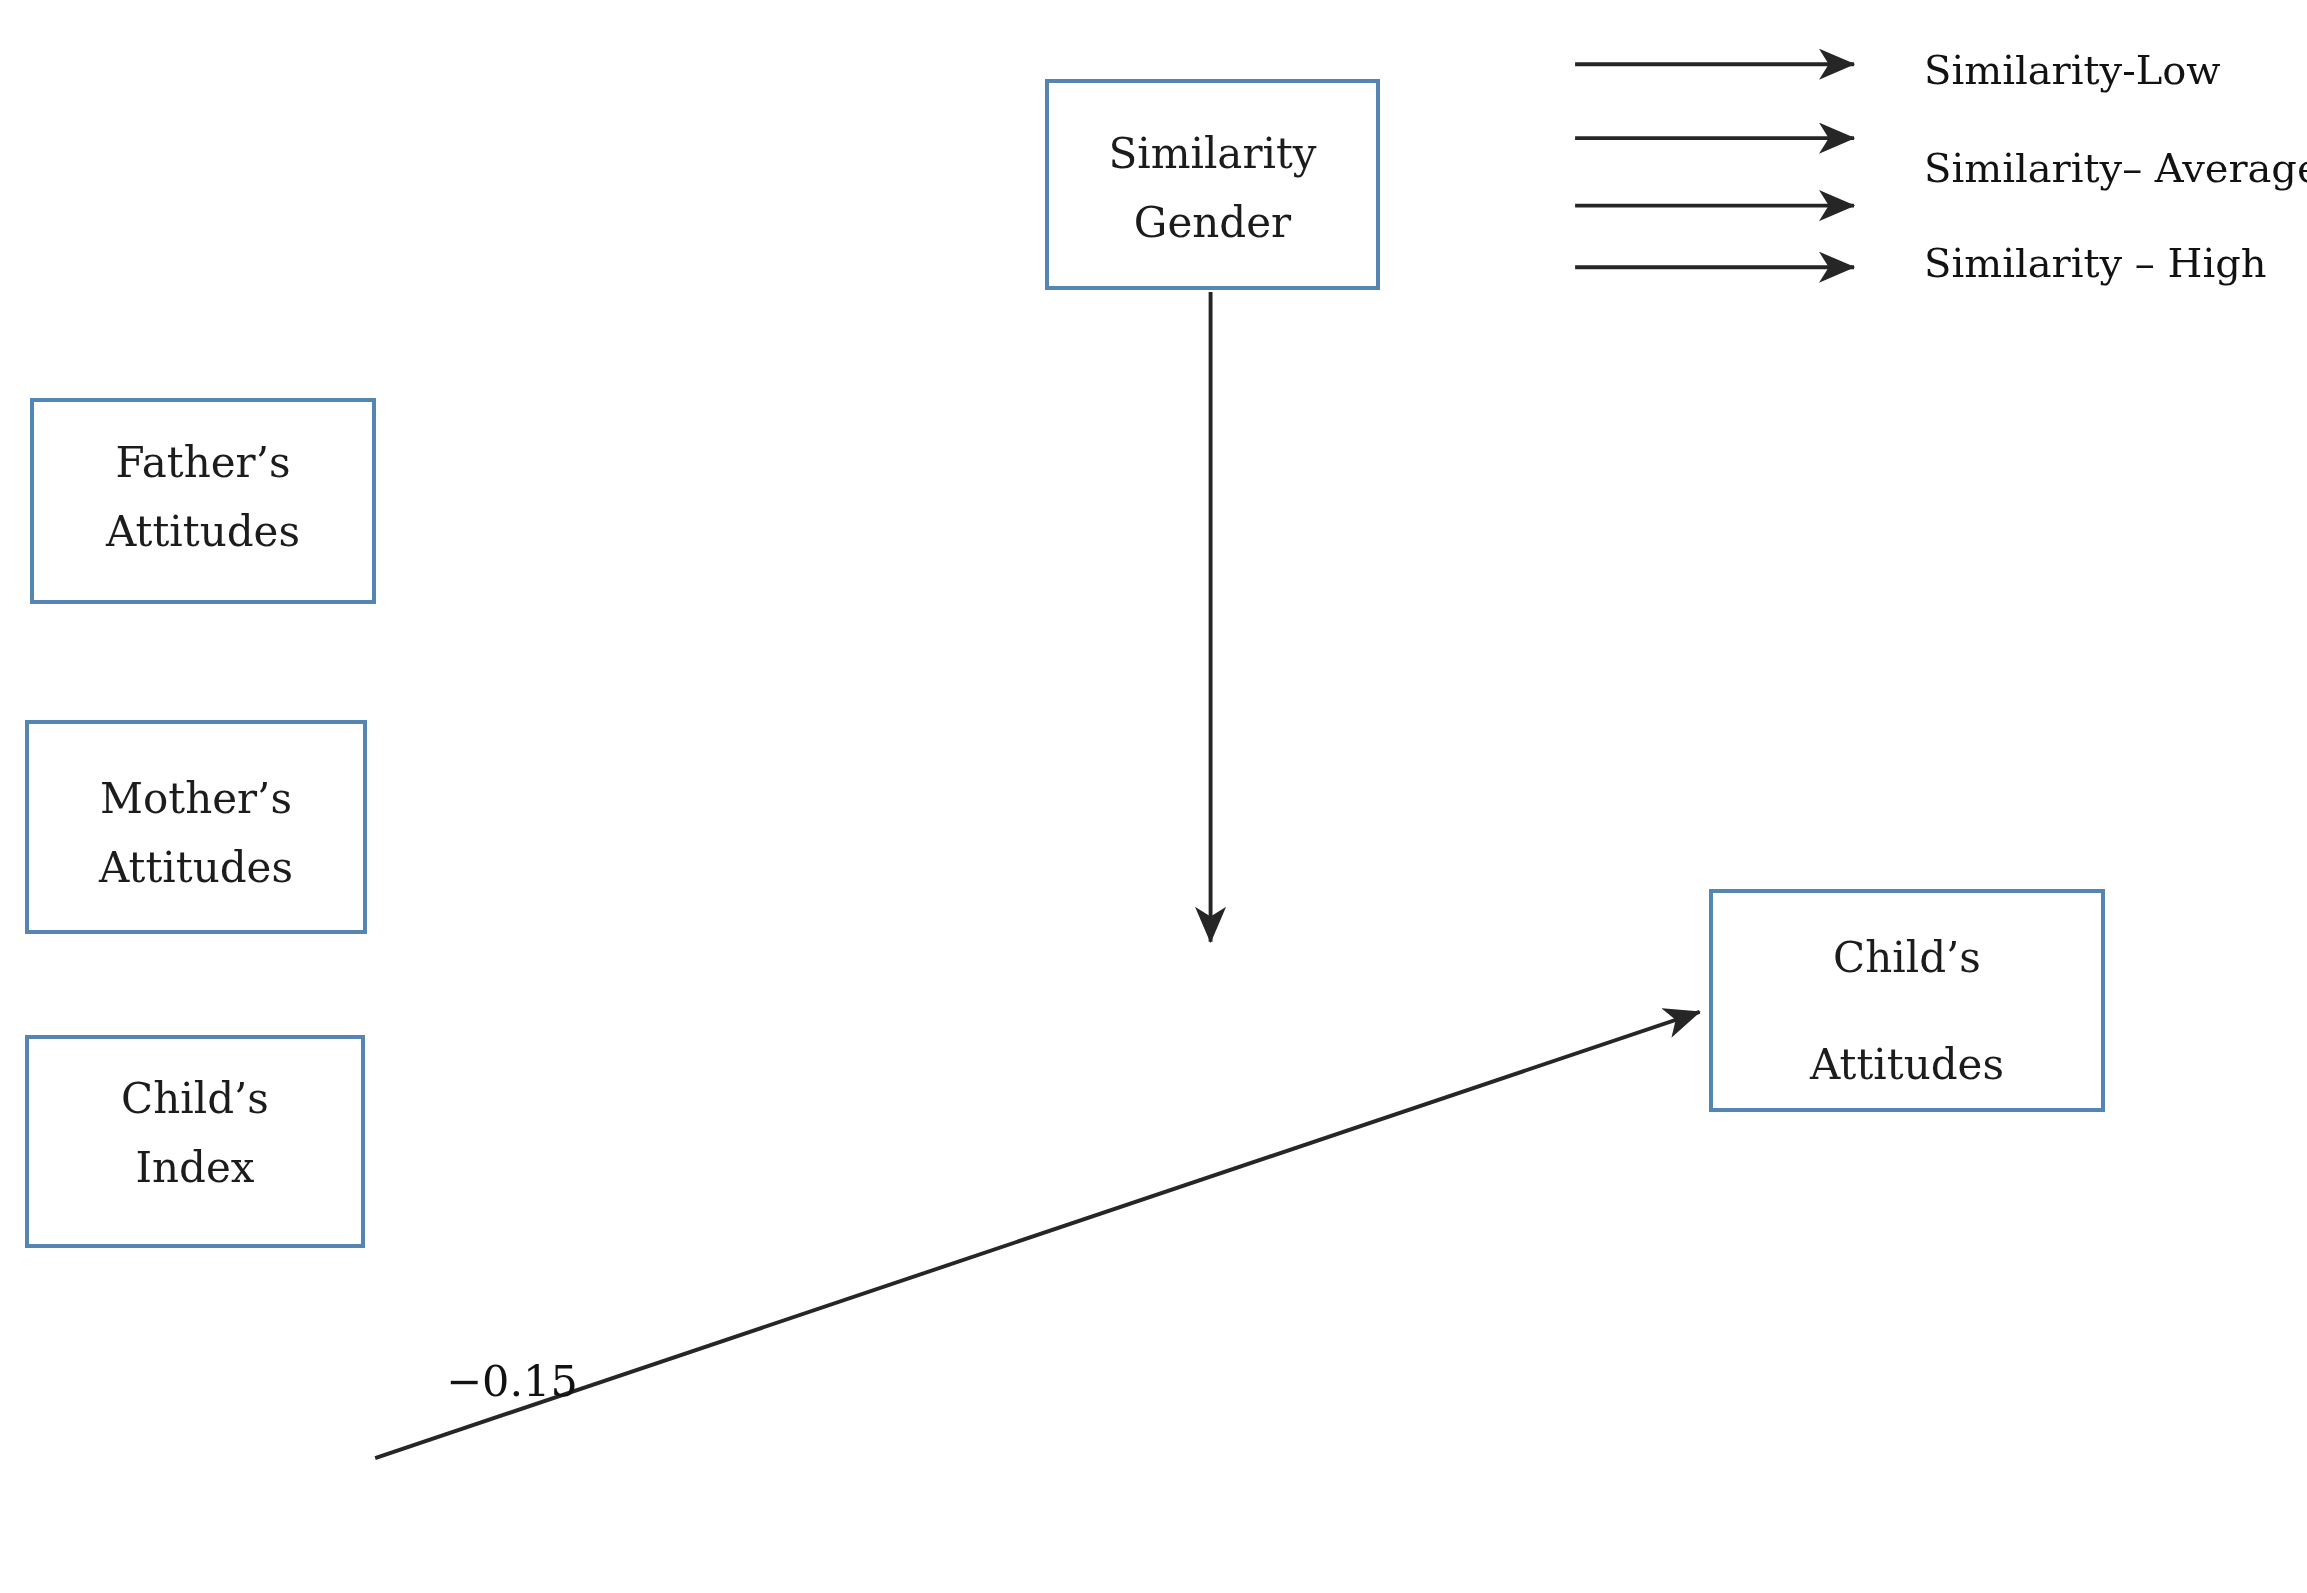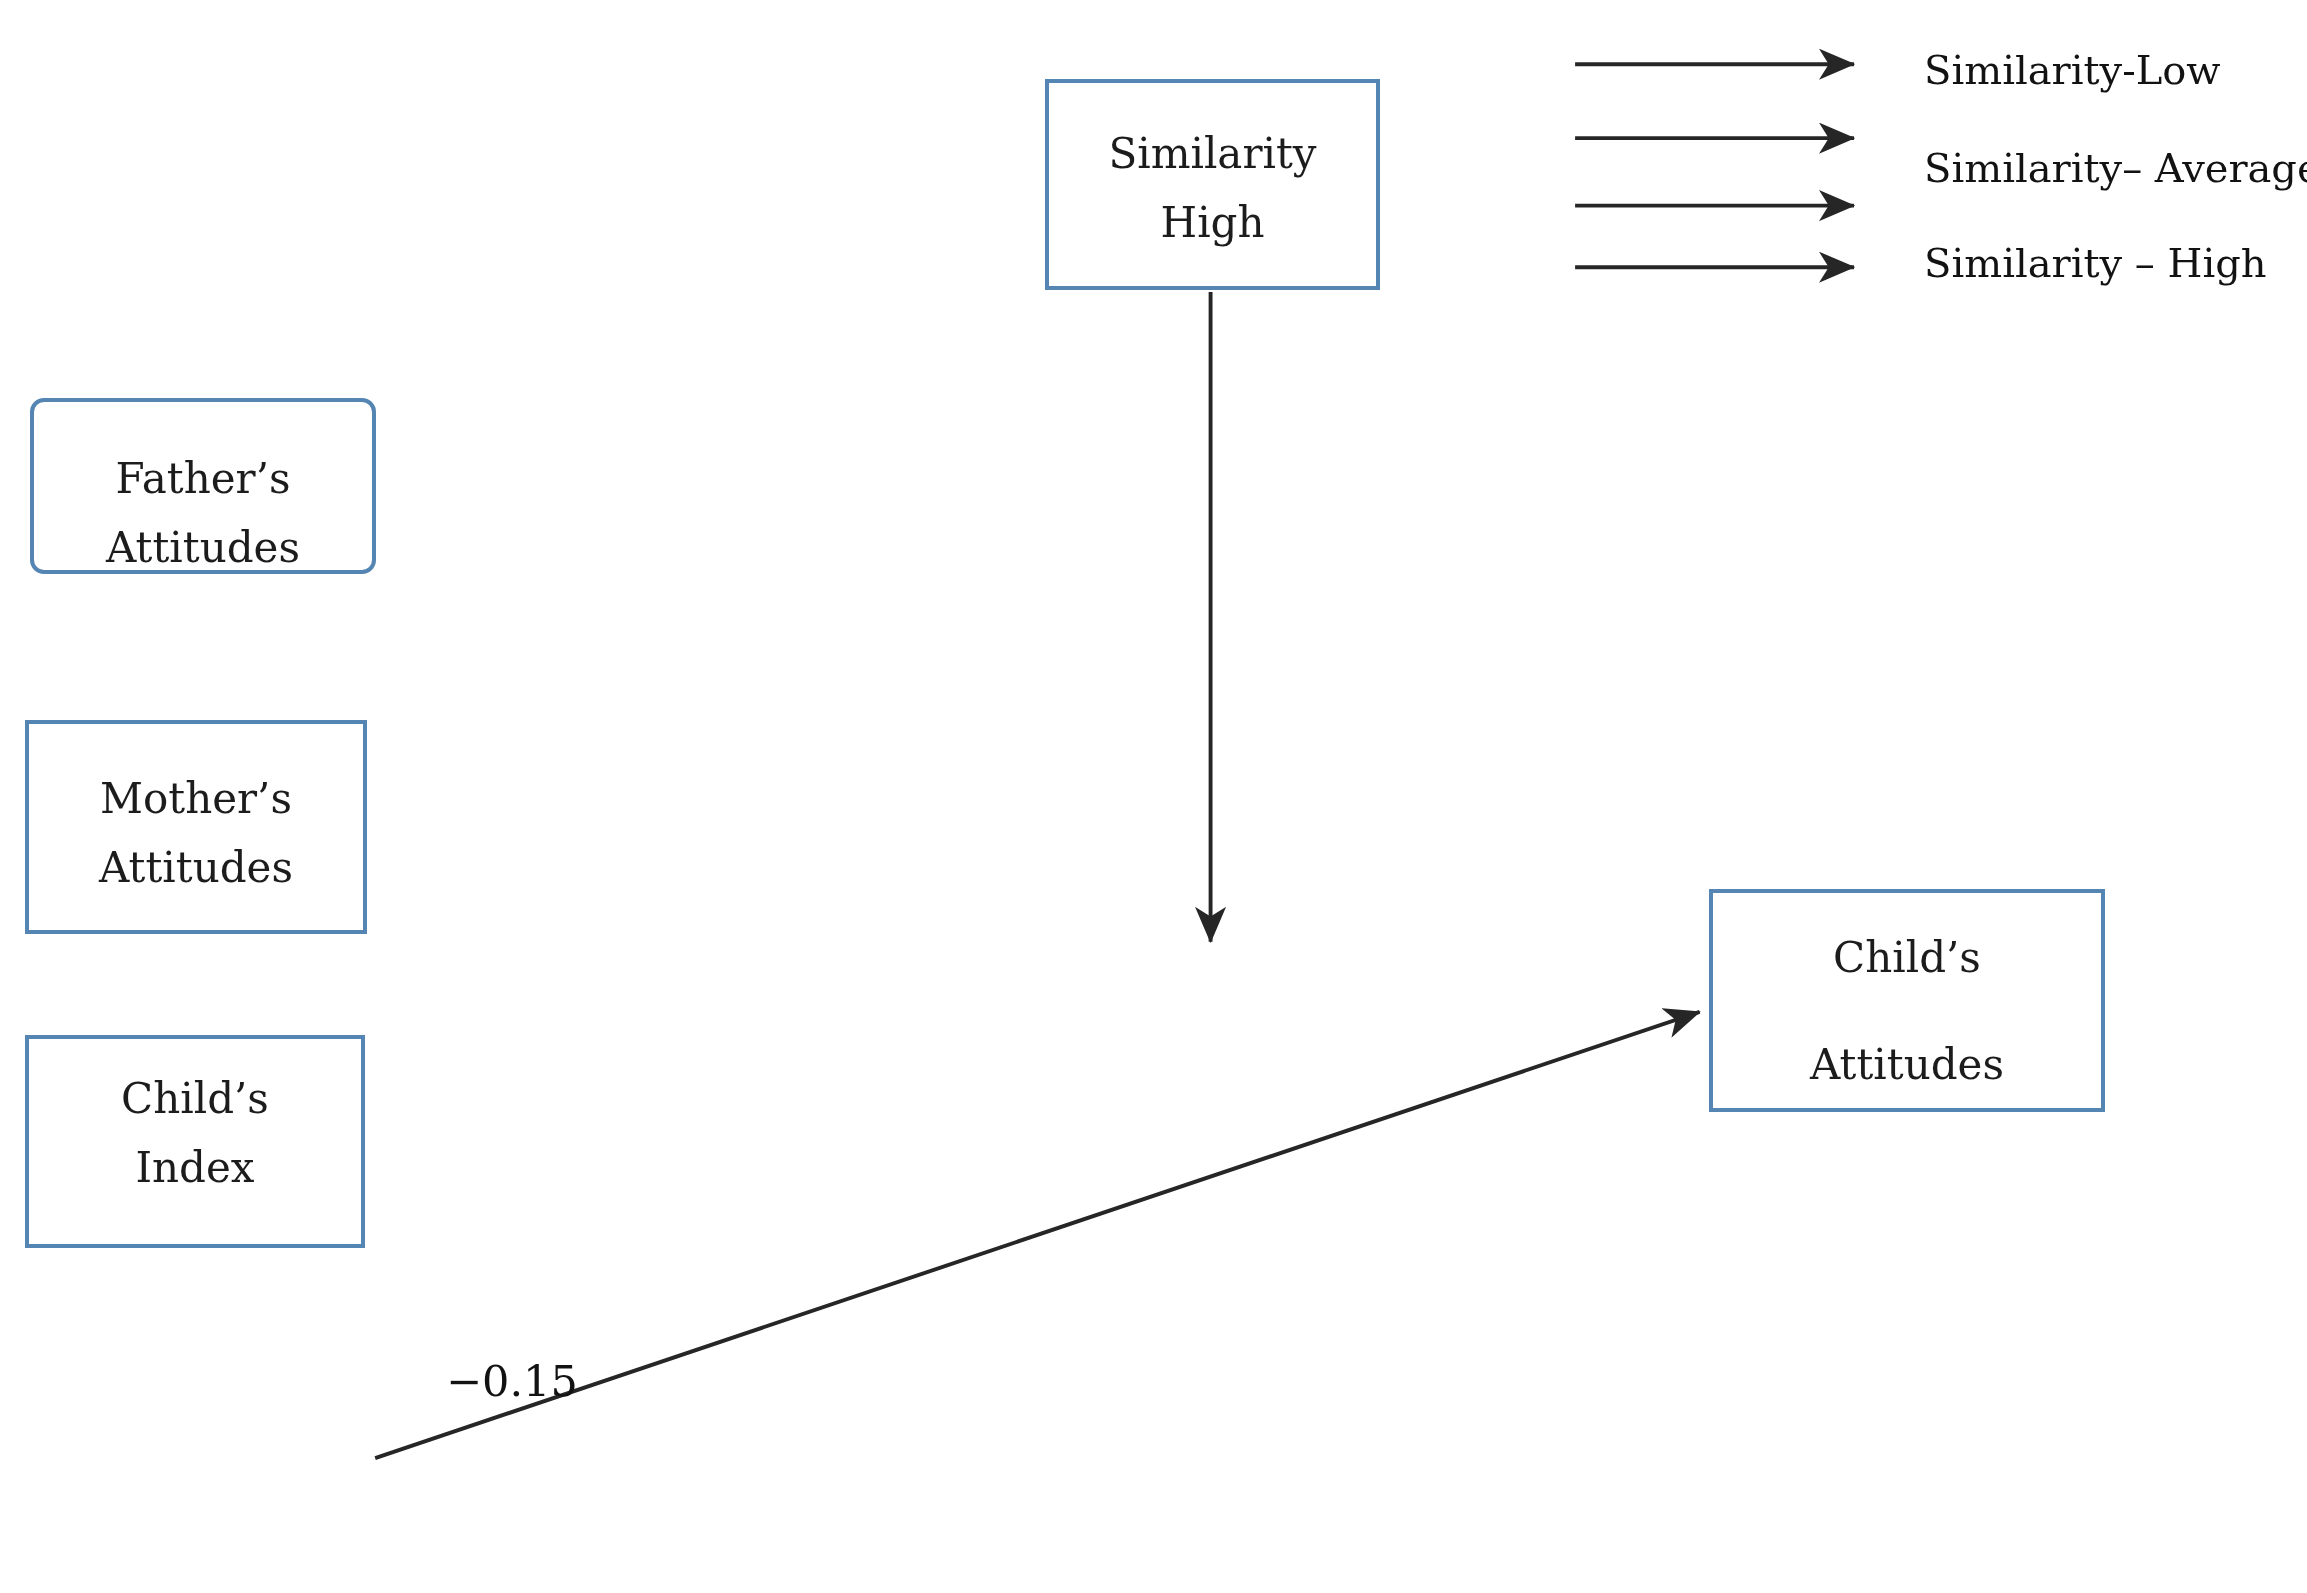--- a/index.html
+++ b/index.html
@@ -10,21 +10,21 @@
   svg.wires{position:absolute;left:0;top:0;width:2307px;height:1593px;display:block;}
 
   .node{
     position:absolute;box-sizing:border-box;
     border:4.5px solid #5585b2;background:#ffffff;
     text-align:center;font-size:42px;color:#1c1c1c;
   }
   .node .ln{display:block;line-height:69px;white-space:nowrap;}
 
   .n-similarity   {left:1045px; top:79px;  width:335px; height:211px; padding-top:36px;}
-  .n-fathers      {left:30px;   top:398px;  width:346px; height:176px; padding-top:42px;border-radius:14px;}
+  .n-fathers      {left:30px;   top:398px;  width:346px; height:206px; padding-top:26px;}
   .n-mothers      {left:25px;   top:720px; width:342px; height:214px; padding-top:40px;}
   .n-gender       {left:25px;   top:1035px; width:340px; height:213px; padding-top:25px;}
   .n-age          {left:27px;   top:1359px; width:346px; height:211px; padding-top:56px;}
   .n-child-att    {left:1709px; top:889px; width:396px; height:223px; padding-top:30px;}
   .n-child-att .ln2{margin-top:38px;}
 
   .legend-label{
     position:absolute;left:1924px;font-size:40px;line-height:1.18;
     white-space:nowrap;color:#121212;
   }
@@ -54,21 +54,21 @@
     <line x1="578" y1="2248" x2="2620" y2="1560" stroke="#262626" stroke-width="6" marker-end="url(#ah)"></line>
 
     <line x1="2428" y1="99" x2="2858" y2="99" stroke="#262626" stroke-width="6" marker-end="url(#ah)"></line>
     <line x1="2428" y1="213" x2="2858" y2="213" stroke="#262626" stroke-width="6" marker-end="url(#ah)"></line>
     <line x1="2428" y1="317" x2="2858" y2="317" stroke="#262626" stroke-width="6" marker-end="url(#ah)"></line>
     <line x1="2428" y1="412" x2="2858" y2="412" stroke="#262626" stroke-width="6" marker-end="url(#ah)"></line>
   </svg>
 
   <div class="node n-similarity">
     <span class="ln">Similarity</span>
-    <span class="ln">High</span>
+    <span class="ln">Gender</span>
   </div>
 
   <div class="node n-fathers">
     <span class="ln">Father’s</span>
     <span class="ln">Attitudes</span>
   </div>
 
   <div class="node n-mothers">
     <span class="ln">Mother’s</span>
     <span class="ln">Attitudes</span>

